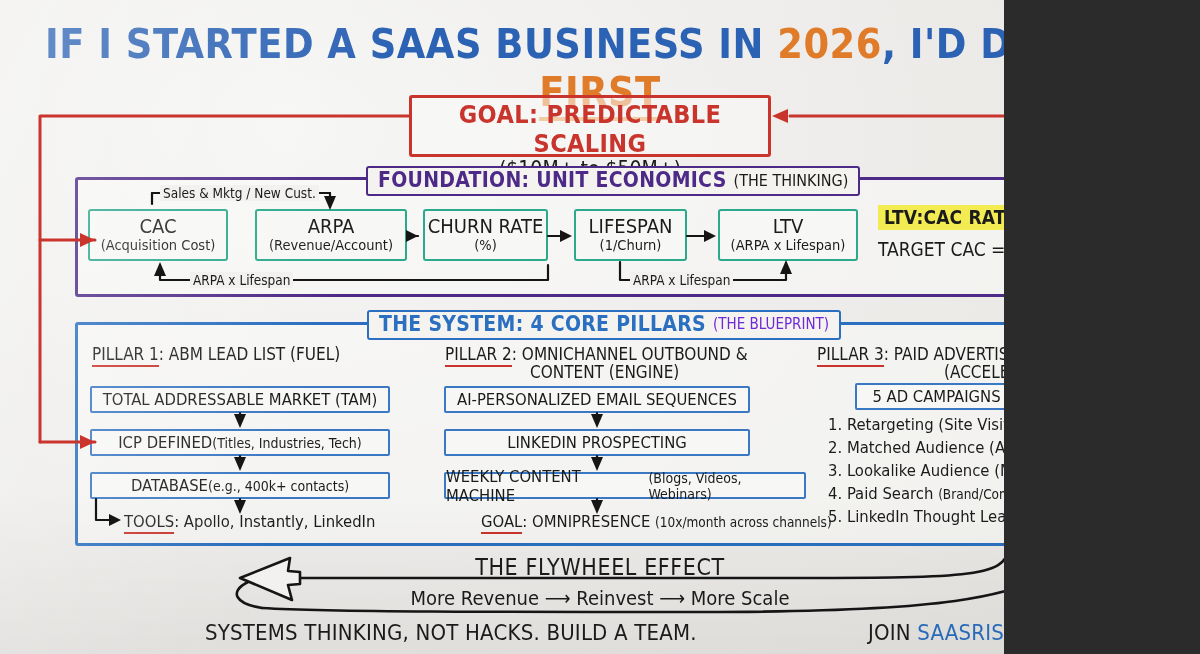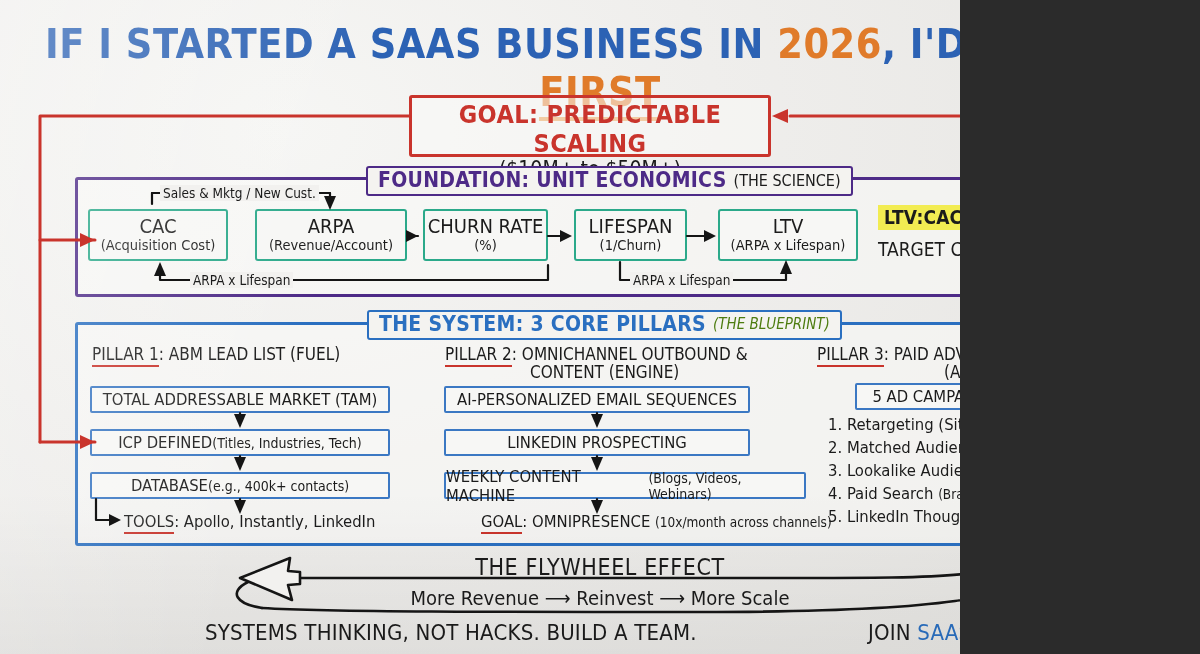--- a/index.html
+++ b/index.html
@@ -9,20 +9,21 @@
   }
   #board {
     position: relative;
     width: 960px;
     height: 654px;
     background:
       radial-gradient(ellipse at 30% 20%, #f6f6f4 0%, #efeeec 45%, #e7e6e3 100%);
     overflow: hidden;
     font-family: "DejaVu Sans", sans-serif;
     color: #1b1b1b;
+    padding-left: 44px;
   }
   #board::after {
     content: "";
     position: absolute;
     inset: 0;
     pointer-events: none;
     background:
       linear-gradient(105deg, rgba(255,255,255,0.30) 0%, rgba(255,255,255,0) 35%),
       linear-gradient(0deg, rgba(0,0,0,0.05) 0%, rgba(0,0,0,0) 25%);
   }
@@ -113,22 +114,22 @@
   #ratio-sub1 { left: 878px; top: 238px; font-size: 19px;
     font-family: "DejaVu Sans Condensed", "Liberation Sans Narrow", "Liberation Sans", sans-serif; }
   #ratio-sub2 { left: 1005px; top: 263px; font-size: 15px;
     font-family: "DejaVu Sans Condensed", "Liberation Sans Narrow", "Liberation Sans", sans-serif; }
 
   
   #system-panel { left: 75px; top: 322px; width: 1065px; height: 224px; }
   #system-header { left: 367px; top: 310px; height: 30px; border: 2.5px solid #2a6fc0; }
   #system-header .main { color: #2a6fc0; font-size: 21px; font-weight: bold; letter-spacing: 0.3px;
     font-family: "DejaVu Sans Condensed", "Liberation Sans Narrow", "Liberation Sans", sans-serif; }
-  #system-header .sub { color: #4d7c0f; font-size: 15px; margin-left: 7px;
-    font-family: "DejaVu Sans Condensed", "Liberation Sans Narrow", "Liberation Sans", sans-serif; font-style: italic; }
+  #system-header .sub { color: #6d28d9; font-size: 15px; margin-left: 7px;
+    font-family: "DejaVu Sans Condensed", "Liberation Sans Narrow", "Liberation Sans", sans-serif; }
 
   .pillar-title {
     font-size: 17px; line-height: 1.15;
     font-family: "DejaVu Sans Condensed", "Liberation Sans Narrow", "Liberation Sans", sans-serif;
   }
   .pillar-title .lbl {
     border-bottom: 2.5px solid #c9342c;
     padding-bottom: 1px;
   }
 
@@ -201,21 +202,21 @@
   </svg>
 
   <div id="goal-box" class="abs hbox redbox">
     <div id="goal-line1">GOAL: PREDICTABLE SCALING</div>
     <div id="goal-line2">($10M+ to $50M+)</div>
   </div>
 
   <div id="foundation-panel" class="abs hbox purplebx"></div>
   <div id="foundation-header" class="abs hdrchip nowrap">
     <span class="main">FOUNDATION: UNIT ECONOMICS</span>
-    <span class="sub">(THE SCIENCE)</span>
+    <span class="sub">(THE THINKING)</span>
   </div>
 
   <div class="abs metric hbox tealbx" style="left:88px;  top:209px; width:140px;">
     <div class="m1">CAC</div>
     <div class="m2">(Acquisition Cost)</div>
   </div>
   <div class="abs metric hbox tealbx" style="left:255px; top:209px; width:152px;">
     <div class="m1">ARPA</div>
     <div class="m2">(Revenue/Account)</div>
   </div>
@@ -262,21 +263,21 @@
   <div class="abs conn-label" style="left:160px; top:185px;">Sales &amp; Mktg / New Cust.</div>
   <div class="abs conn-label" style="left:190px; top:272px;">ARPA x Lifespan</div>
   <div class="abs conn-label" style="left:630px; top:272px;">ARPA x Lifespan</div>
 
   <div id="ratio-hl" class="abs nowrap">LTV:CAC RATIO ≥ 6:1</div>
   <div id="ratio-sub1" class="abs nowrap">TARGET CAC = ARPA × 6</div>
   <div id="ratio-sub2" class="abs nowrap">(6-month payback)</div>
 
   <div id="system-panel" class="abs hbox bluebx"></div>
   <div id="system-header" class="abs hdrchip nowrap">
-    <span class="main">THE SYSTEM: 3 CORE PILLARS</span>
+    <span class="main">THE SYSTEM: 4 CORE PILLARS</span>
     <span class="sub">(THE BLUEPRINT)</span>
   </div>
 
   <div class="abs pillar-title nowrap" style="left:92px; top:345px;">
     <span class="lbl">PILLAR 1</span><span>: ABM LEAD LIST (FUEL)</span>
   </div>
 
   <div class="abs stepbox bluethin" style="left:90px; top:386px; width:300px;">
     <span>TOTAL ADDRESSABLE MARKET (TAM)</span>
   </div>

